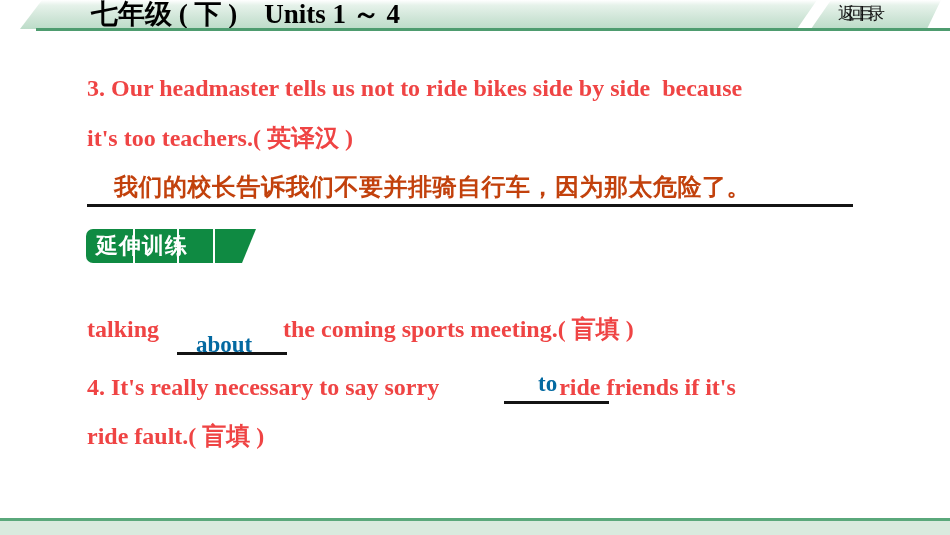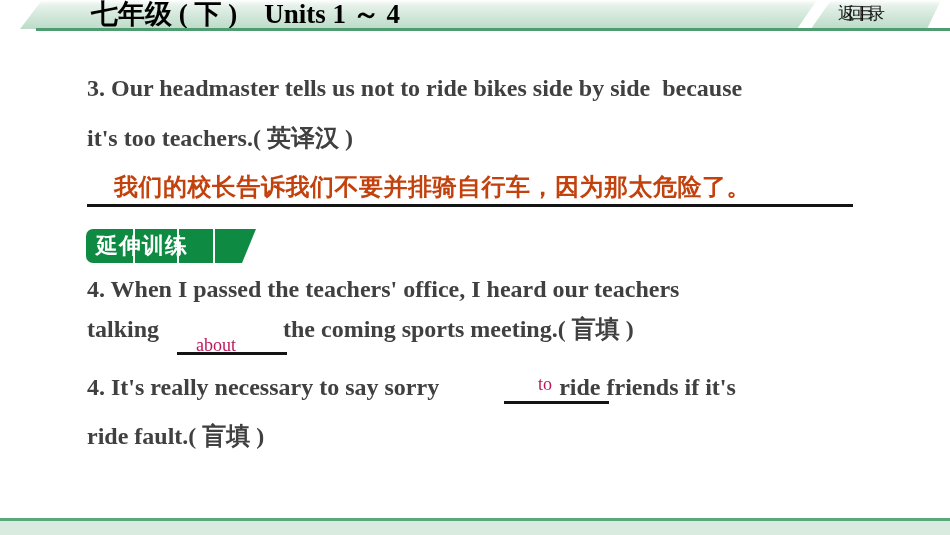--- a/index.html
+++ b/index.html
@@ -99,21 +99,21 @@
     position: absolute;
     left: 0;
     top: 31px;
     width: 950px;
     height: 472px;
   }
   .qline {
     position: absolute;
     font-size: 24px;
     font-weight: bold;
-    color: #404040;
+    color: #ef4444;
     white-space: pre;
     line-height: 30px;
   }
 
   #q3-l1 { left: 87px; top: 42px; }
   #q3-l2 { left: 87px; top: 92px; }
 
   
   #q3-answer {
     position: absolute;
@@ -183,23 +183,23 @@
   .blank-rule {
     position: absolute;
     height: 3px;
     background: #141414;
   }
   #blank-4 { left: 177px; top: 321px; width: 110px; }
   #blank-5 { left: 504px; top: 370px; width: 105px; }
 
   .fill-answer {
     position: absolute;
-    font-size: 18px;
-    font-weight: normal;
-    color: #be185d;
+    font-size: 23px;
+    font-weight: bold;
+    color: #0369a1;
     font-family: "Liberation Serif", "DejaVu Serif", serif;
     line-height: 26px;
     white-space: pre;
   }
   #answer-4 { left: 196px; top: 301px; }
   #answer-5 { left: 538px; top: 340px; }
 
   
   #footer-rule {
     position: absolute;
@@ -245,21 +245,20 @@
   <div id="q3-rule"></div>
 
   <div id="badge">
     <div id="badge-shape"></div>
     <div id="badge-label">延伸训练</div>
     <div class="badge-div" id="badge-div-1"></div>
     <div class="badge-div" id="badge-div-2"></div>
     <div class="badge-div" id="badge-div-3"></div>
   </div>
 
-  <div class="qline" id="q4-l1">4. When I passed the teachers' office, I heard our teachers</div>
   <div class="qline" id="q4-l2"><span>talking </span><span style="display:inline-block;width:112px;"></span><span> the coming sports meeting.( 盲填 )</span></div>
   <div class="blank-rule" id="blank-4"></div>
   <div class="fill-answer" id="answer-4">about</div>
 
   <div class="qline" id="q5-l1"><span>4. It's really necessary to say sorry </span><span style="display:inline-block;width:108px;"></span><span> ride friends if it's</span></div>
   <div class="blank-rule" id="blank-5"></div>
   <div class="fill-answer" id="answer-5">to</div>
 
   <div class="qline" id="q5-l2">ride fault.( 盲填 )</div>
 </div>

